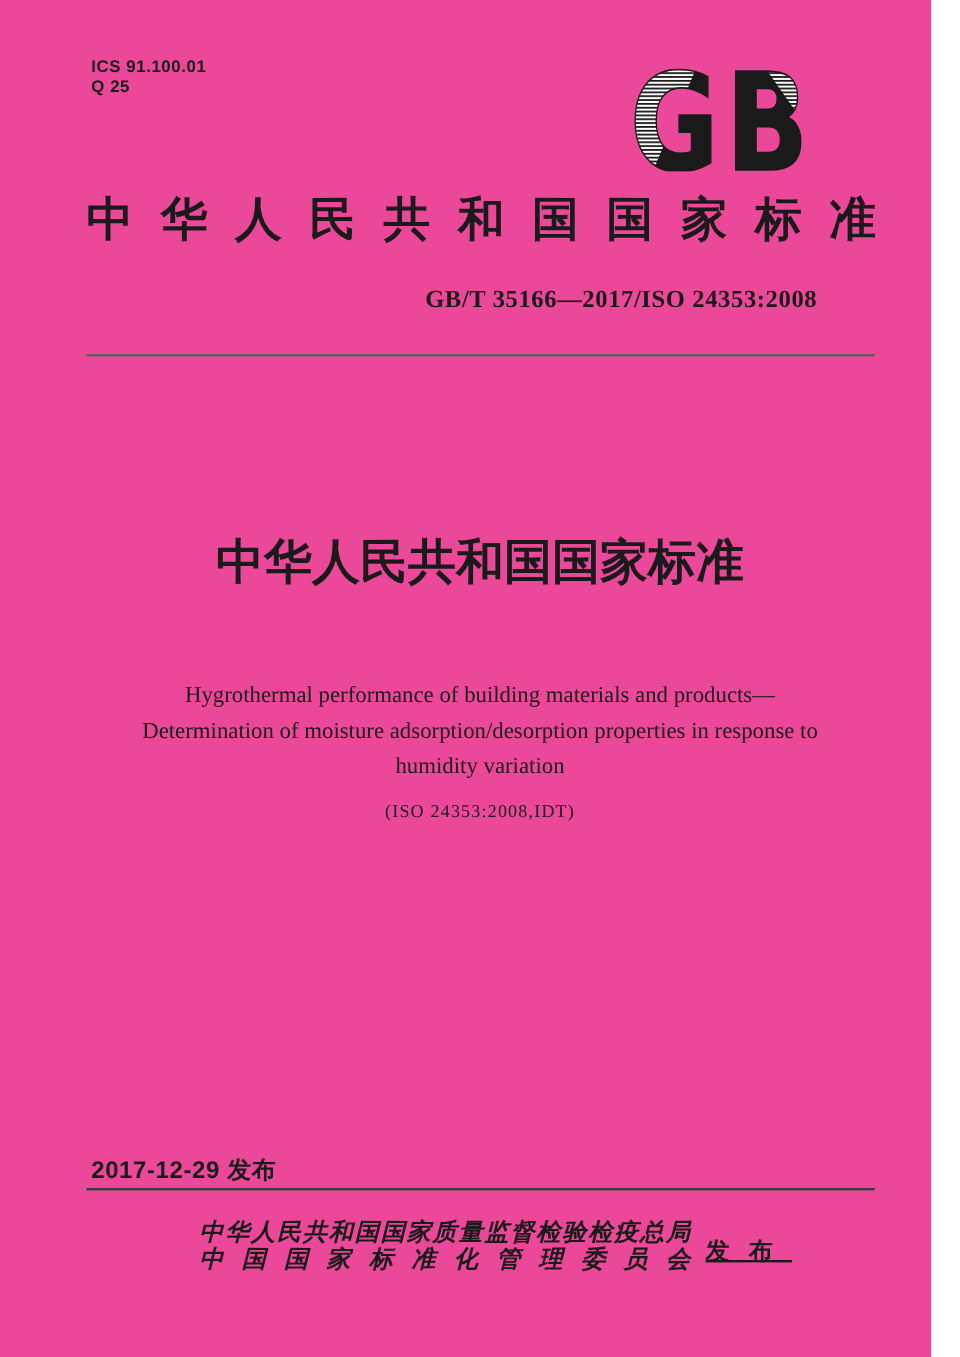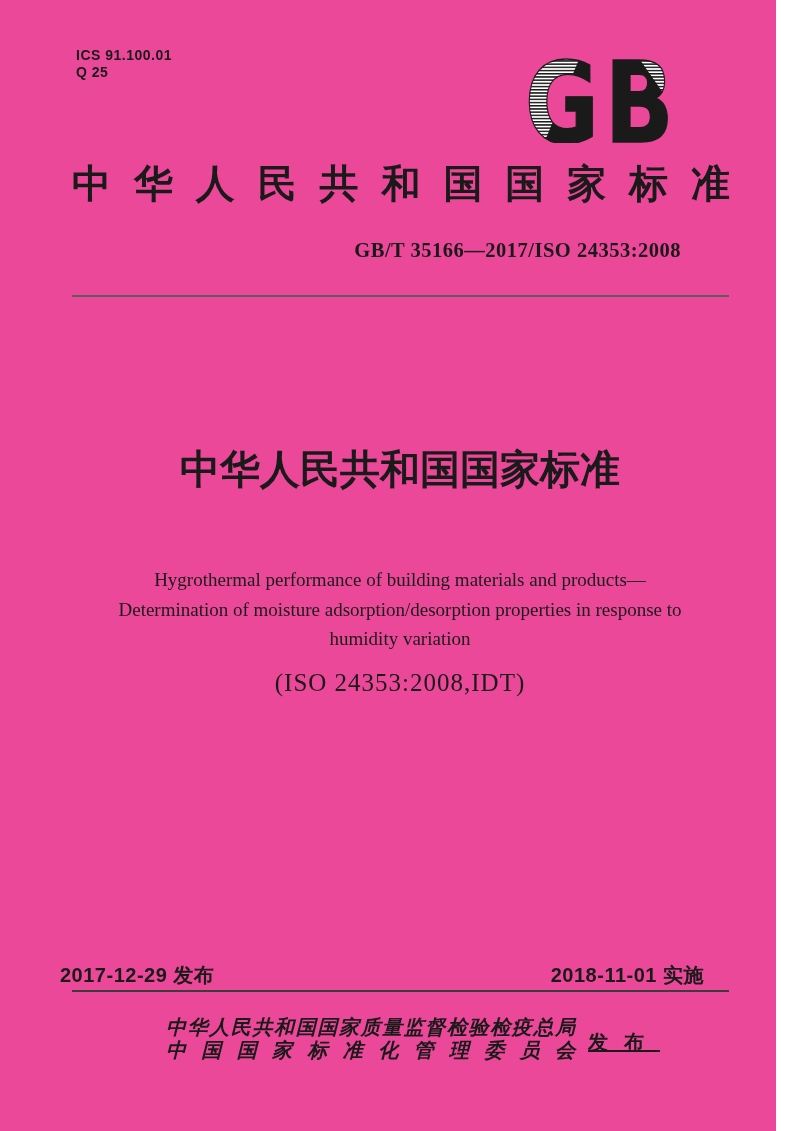--- a/index.html
+++ b/index.html
@@ -78,33 +78,33 @@
     font-weight: 400;
     line-height: 29.5px;
   }
 
   .iso-note {
     position: absolute;
     left: 0;
     top: 669px;
     width: 800px;
     text-align: center;
-    font-size: 25px;
+    font-size: 15px;
     letter-spacing: 1px;
   }
 
   .date-label {
     position: absolute;
     top: 962px;
     font-family: "Liberation Sans", "DejaVu Sans", sans-serif;
     font-size: 20px;
     font-weight: 600;
     letter-spacing: 0.5px;
   }
-  .issue-date { left: 60px; }
+  .issue-date { left: 76px; }
   .impl-date { right: 72px; }
 
   .issuers {
     position: absolute;
     left: 166px;
     top: 1016px;
     width: 409px;
     font-size: 20px;
     font-weight: 700;
     line-height: 23px;
@@ -181,21 +181,20 @@
 
   <div class="en-title">
     <div>Hygrothermal performance of building materials and products—</div>
     <div>Determination of moisture adsorption/desorption properties in response to</div>
     <div>humidity variation</div>
   </div>
 
   <div class="iso-note">(ISO 24353:2008,IDT)</div>
 
   <div class="date-label issue-date">2017-12-29 发布</div>
-  <div class="date-label impl-date">2018-11-01 实施</div>
 
   <div class="rule rule-bottom"></div>
 
   <div class="issuers">
     <div>中华人民共和国国家质量监督检验检疫总局</div>
     <div>中国国家标准化管理委员会</div>
   </div>
 
   <div class="release-label">发布</div>
 

